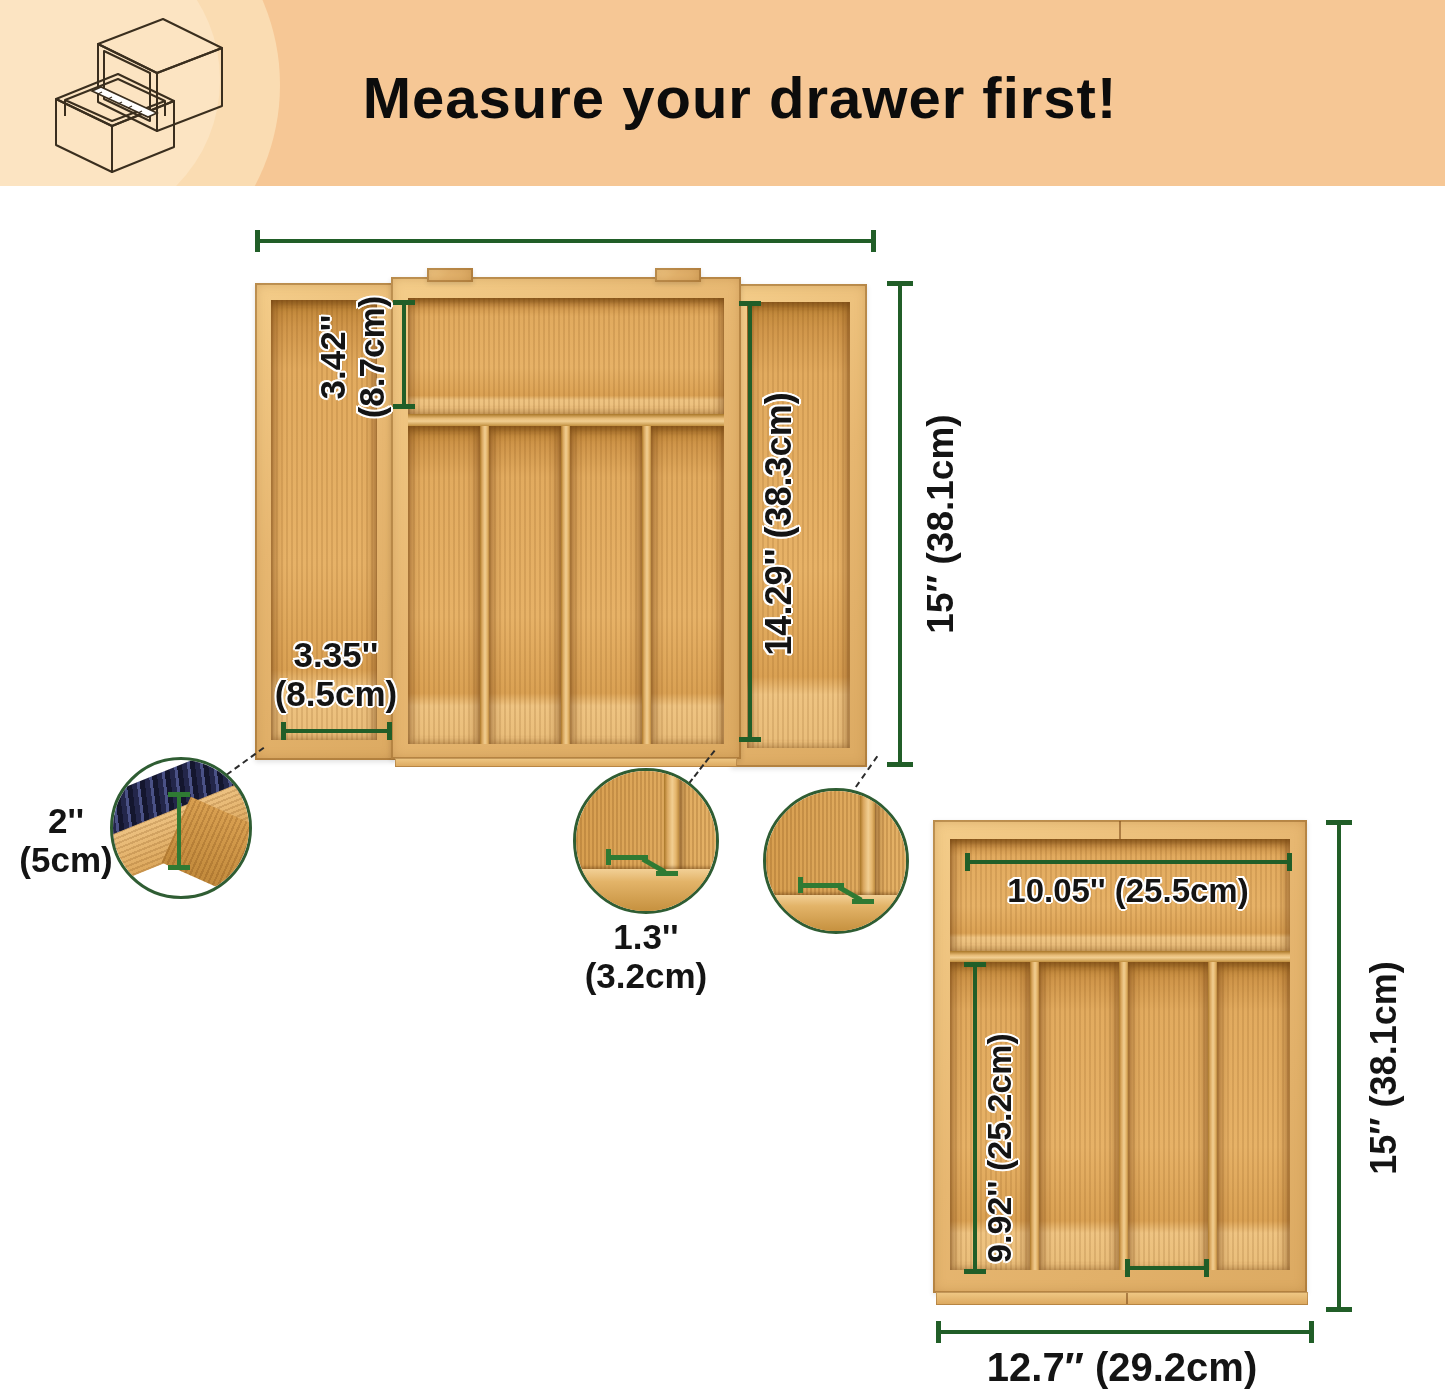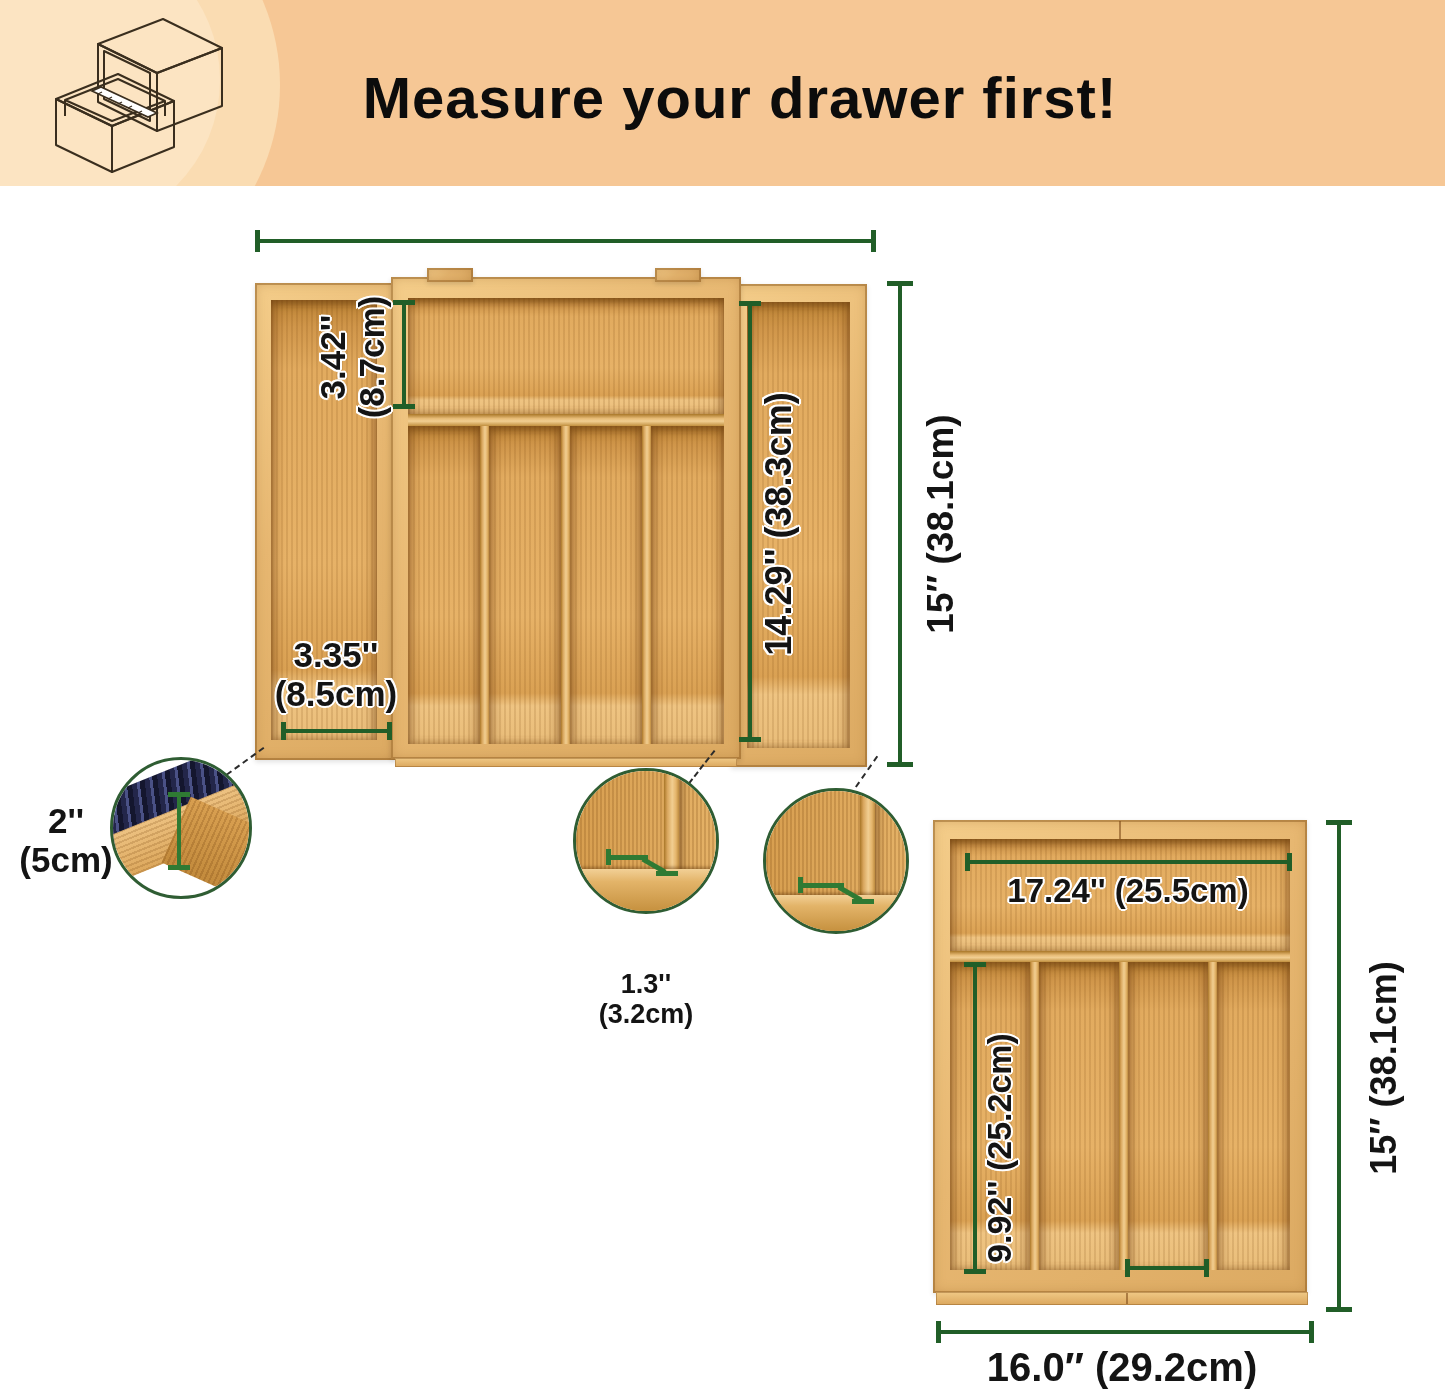--- a/index.html
+++ b/index.html
@@ -171,21 +171,21 @@
   <div class="abs dash" style="left:688px;top:783px;width:42px;transform:rotate(-52deg);"></div>
   <div class="abs callout" style="left:573px;top:768px;width:140px;height:140px;">
     <div class="abs cl-bamboo" style="left:0;top:0;width:140px;height:140px;"></div>
     <div class="abs divider-v" style="left:88px;top:0;width:15px;height:140px;box-shadow:4px 0 6px rgba(60,30,5,.35);"></div>
     <div class="abs cl-floor" style="left:0;top:98px;width:140px;height:42px;"></div>
     <div class="abs gbar" style="left:30px;top:84px;width:42px;height:5px;"></div>
     <div class="abs gbar" style="left:30px;top:78px;width:5px;height:16px;"></div>
     <div class="abs gbar" style="left:68px;top:86px;width:26px;height:5px;transform:rotate(30deg);transform-origin:0 0;"></div>
     <div class="abs gbar" style="left:80px;top:100px;width:22px;height:5px;"></div>
   </div>
-  <div class="abs mtext ctr" style="left:646px;top:999px;font-size:27px;">
+  <div class="abs mtext ctr" style="left:646px;top:956px;font-size:35px;">
     <div>1.3''</div>
     <div>(3.2cm)</div>
   </div>
 
   <div class="abs dash" style="left:849px;top:795px;width:48px;transform:rotate(-55deg);"></div>
   <div class="abs callout" style="left:763px;top:788px;width:140px;height:140px;">
     <div class="abs cl-bamboo" style="left:0;top:0;width:140px;height:140px;"></div>
     <div class="abs divider-v" style="left:94px;top:0;width:15px;height:140px;box-shadow:4px 0 6px rgba(60,30,5,.35);"></div>
     <div class="abs cl-floor" style="left:0;top:104px;width:140px;height:36px;"></div>
     <div class="abs gbar" style="left:32px;top:92px;width:46px;height:5px;"></div>
@@ -205,21 +205,21 @@
   <div class="abs divider-v" style="left:1208px;top:962px;width:9px;height:308px;"></div>
   <div class="abs wood-int" style="left:1217px;top:962px;width:73px;height:308px;"></div>
   <div class="abs seam" style="left:1119px;top:821px;width:2px;height:18px;"></div>
   <div class="abs ledge" style="left:936px;top:1292px;width:372px;height:13px;"></div>
   <div class="abs seam" style="left:1126px;top:1293px;width:2px;height:11px;"></div>
 
   <div class="abs hline sm" style="left:967px;top:860px;width:323px;">
       <span class="cap cl"></span>
       <span class="cap cr"></span>
     </div>
-  <div class="abs mtext ctr" style="left:1128px;top:891px;font-size:33px;">17.24''  (25.5cm)</div>
+  <div class="abs mtext ctr" style="left:1128px;top:891px;font-size:33px;">10.05''  (25.5cm)</div>
 
   <div class="abs vline sm" style="left:973px;top:964px;height:308px;">
       <span class="cap ct"></span>
       <span class="cap cb"></span>
     </div>
   <div class="abs mtext rot" style="left:999px;top:1148px;font-size:34px;">9.92''  (25.2cm)</div>
 
   <div class="abs hline sm" style="left:1127px;top:1266px;width:80px;">
       <span class="cap cl"></span>
       <span class="cap cr"></span>
@@ -228,15 +228,15 @@
   <div class="abs vline" style="left:1337px;top:822px;height:488px;">
       <span class="cap ct"></span>
       <span class="cap cb"></span>
     </div>
   <div class="abs mtext rot" style="left:1384px;top:1068px;font-size:36px;">15″ (38.1cm)</div>
 
   <div class="abs hline" style="left:938px;top:1330px;width:374px;">
       <span class="cap cl"></span>
       <span class="cap cr"></span>
     </div>
-  <div class="abs mtext ctr" style="left:1122px;top:1367px;font-size:40px;">16.0″ (29.2cm)</div>
+  <div class="abs mtext ctr" style="left:1122px;top:1367px;font-size:40px;">12.7″ (29.2cm)</div>
 
 </div>
 
 </body></html>

